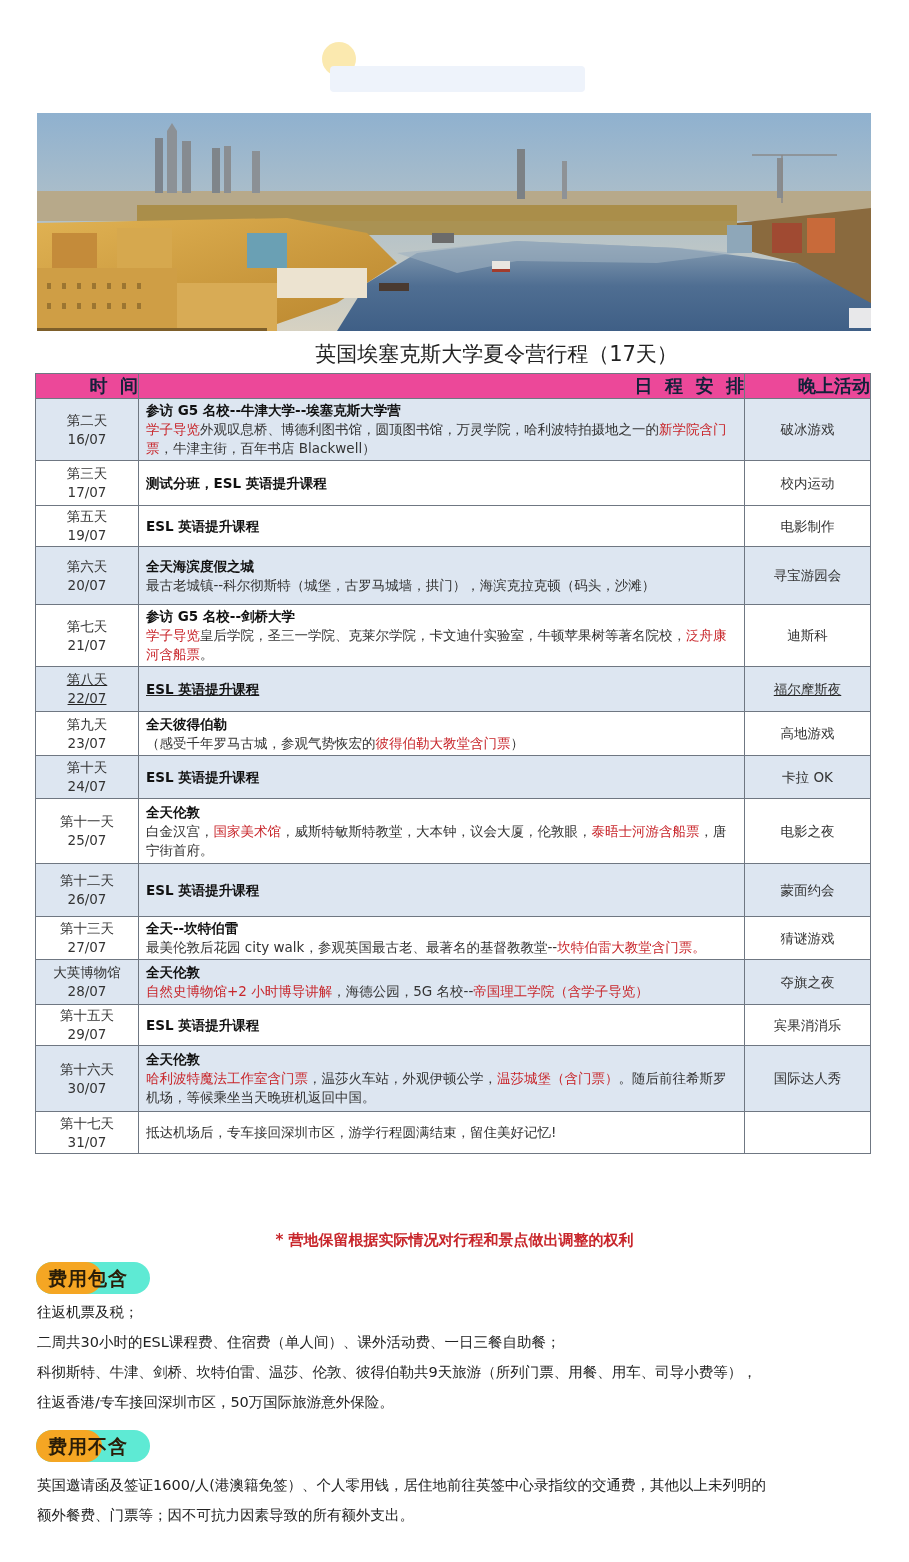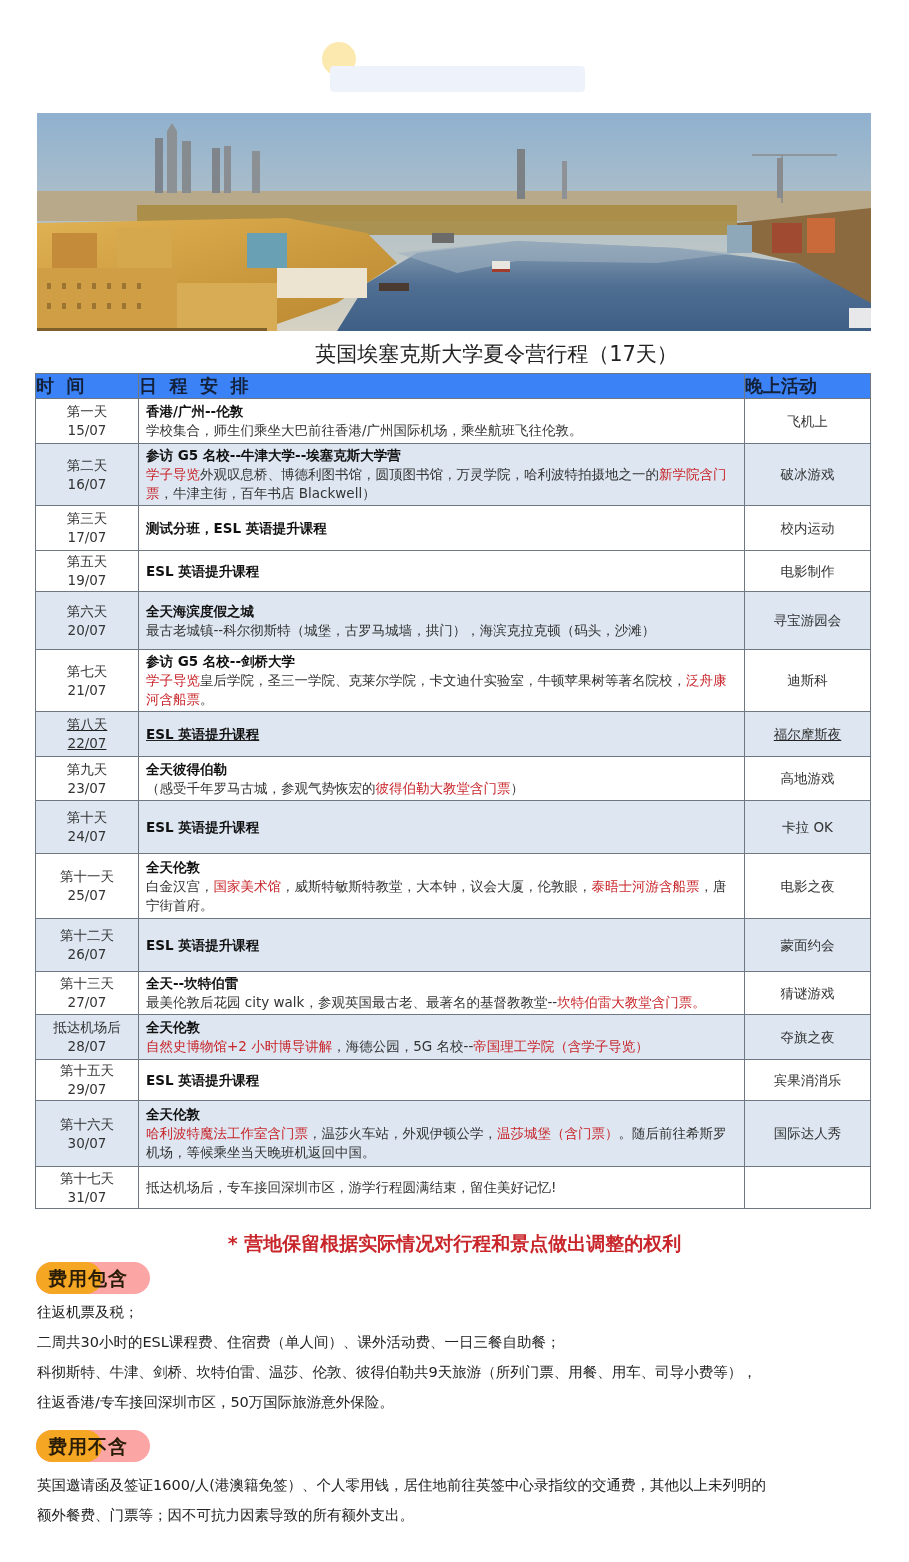--- a/index.html
+++ b/index.html
@@ -17,35 +17,35 @@
   
   .banner { position: absolute; left: 37px; top: 113px; width: 834px; height: 218px; overflow: hidden; }
   .banner svg { display: block; }
 
   
   .table-title { position: absolute; left: 0; top: 340px; width: 909px; text-align: center; font-size: 21px; font-weight: normal; color: #222; margin-left: 42px; }
 
   
   table.schedule { position: absolute; left: 35px; top: 373px; width: 835px; border-collapse: collapse; table-layout: fixed; }
   table.schedule th, table.schedule td { border: 1px solid #6f7782; }
-  table.schedule th { background: #3b82f6; color: #13213a; font-size: 18px; font-weight: bold; height: 24px; text-align: left; }
+  table.schedule th { background: #ec4899; color: #13213a; font-size: 18px; font-weight: bold; height: 24px; text-align: right; }
   table.schedule td { font-size: 13.5px; line-height: 19px; vertical-align: middle; }
   td.c-time { text-align: center; color: #333; font-size: 13.5px; line-height: 20px; }
   td.c-plan { padding: 2px 6px 2px 7px; }
   td.c-eve { text-align: center; font-size: 14px; color: #333; }
   tr.alt td { background: #dde6f1; }
   .plan-head { font-weight: bold; color: #111; }
   .plan-body { color: #333; }
   .hl { color: #c8262b; }
 
   
-  .note { position: absolute; left: 0; top: 1231px; width: 909px; text-align: center; color: #c8262b; font-size: 19px; font-weight: bold; }
-
-  
-  .pill { position: absolute; left: 36px; height: 32px; width: 114px; border-radius: 16px; background: #fca5a5; overflow: hidden; }
+  .note { position: absolute; left: 0; top: 1231px; width: 909px; text-align: center; color: #c8262b; font-size: 15px; font-weight: bold; }
+
+  
+  .pill { position: absolute; left: 36px; height: 32px; width: 114px; border-radius: 16px; background: #5eead4; overflow: hidden; }
   .pill .pill-left { position: absolute; left: 0; top: 0; height: 32px; width: 66px; background: #f5a623; border-radius: 16px 18px 18px 16px; }
   .pill .pill-text { position: absolute; left: 12px; top: 4px; font-size: 19px; font-weight: bold; color: #2a1d08; letter-spacing: 1px; }
   .fee-list { position: absolute; left: 37px; font-size: 14.5px; color: #222; }
   .fee-list div { height: 30px; line-height: 30px; white-space: nowrap; }
 </style>
 </head>
 <body>
 
 <div class="title-wrap">
   <div class="title-dot"></div>
@@ -138,31 +138,20 @@
     <col style="width:126px">
   </colgroup>
   <thead>
     <tr>
       <th style="white-space:pre">时  间</th>
       <th style="white-space:pre">日  程  安  排</th>
       <th>晚上活动</th>
     </tr>
   </thead>
   <tbody id="schedule-body">
-      <tr style="height: 45px;">
-        <td class="c-time">
-          <div>第一天</div>
-          <div>15/07</div>
-        </td>
-        <td class="c-plan">
-          <div class="plan-head">香港/广州--伦敦</div>
-          <div class="plan-body"><span>学校集合，师生们乘坐大巴前往香港/广州国际机场，乘坐航班飞往伦敦。</span></div>
-        </td>
-        <td class="c-eve">飞机上</td>
-      </tr>
       <tr class="alt" style="height: 56px;">
         <td class="c-time">
           <div>第二天</div>
           <div>16/07</div>
         </td>
         <td class="c-plan">
           <div class="plan-head">参访 G5 名校--牛津大学--埃塞克斯大学营</div>
           <div class="plan-body"><span class="hl">学子导览</span><span>外观叹息桥、博德利图书馆，圆顶图书馆，万灵学院，哈利波特拍摄地之一的</span><span class="hl">新学院含门票</span><span>，牛津主街，百年书店 Blackwell）</span></div>
         </td>
         <td class="c-eve">破冰游戏</td>
@@ -223,21 +212,21 @@
         <td class="c-time">
           <div>第九天</div>
           <div>23/07</div>
         </td>
         <td class="c-plan">
           <div class="plan-head">全天彼得伯勒</div>
           <div class="plan-body"><span>（感受千年罗马古城，参观气势恢宏的</span><span class="hl">彼得伯勒大教堂含门票</span><span>）</span></div>
         </td>
         <td class="c-eve">高地游戏</td>
       </tr>
-      <tr class="alt" style="height: 53px;">
+      <tr class="alt" style="height: 43px;">
         <td class="c-time">
           <div>第十天</div>
           <div>24/07</div>
         </td>
         <td class="c-plan">
           <div class="plan-head">ESL 英语提升课程</div>
         </td>
         <td class="c-eve">卡拉 OK</td>
       </tr>
       <tr style="height: 65px;">
@@ -267,21 +256,21 @@
           <div>27/07</div>
         </td>
         <td class="c-plan">
           <div class="plan-head">全天--坎特伯雷</div>
           <div class="plan-body"><span>最美伦敦后花园 city walk，参观英国最古老、最著名的基督教教堂--</span><span class="hl">坎特伯雷大教堂含门票。</span></div>
         </td>
         <td class="c-eve">猜谜游戏</td>
       </tr>
       <tr class="alt" style="height: 45px;">
         <td class="c-time">
-          <div>抵达机场后</div>
+          <div>大英博物馆</div>
           <div>28/07</div>
         </td>
         <td class="c-plan">
           <div class="plan-head">全天伦敦</div>
           <div class="plan-body"><span class="hl">自然史博物馆+2 小时博导讲解</span><span>，海德公园，5G 名校--</span><span class="hl">帝国理工学院（含学子导览）</span></div>
         </td>
         <td class="c-eve">夺旗之夜</td>
       </tr>
       <tr style="height: 41px;">
         <td class="c-time">

